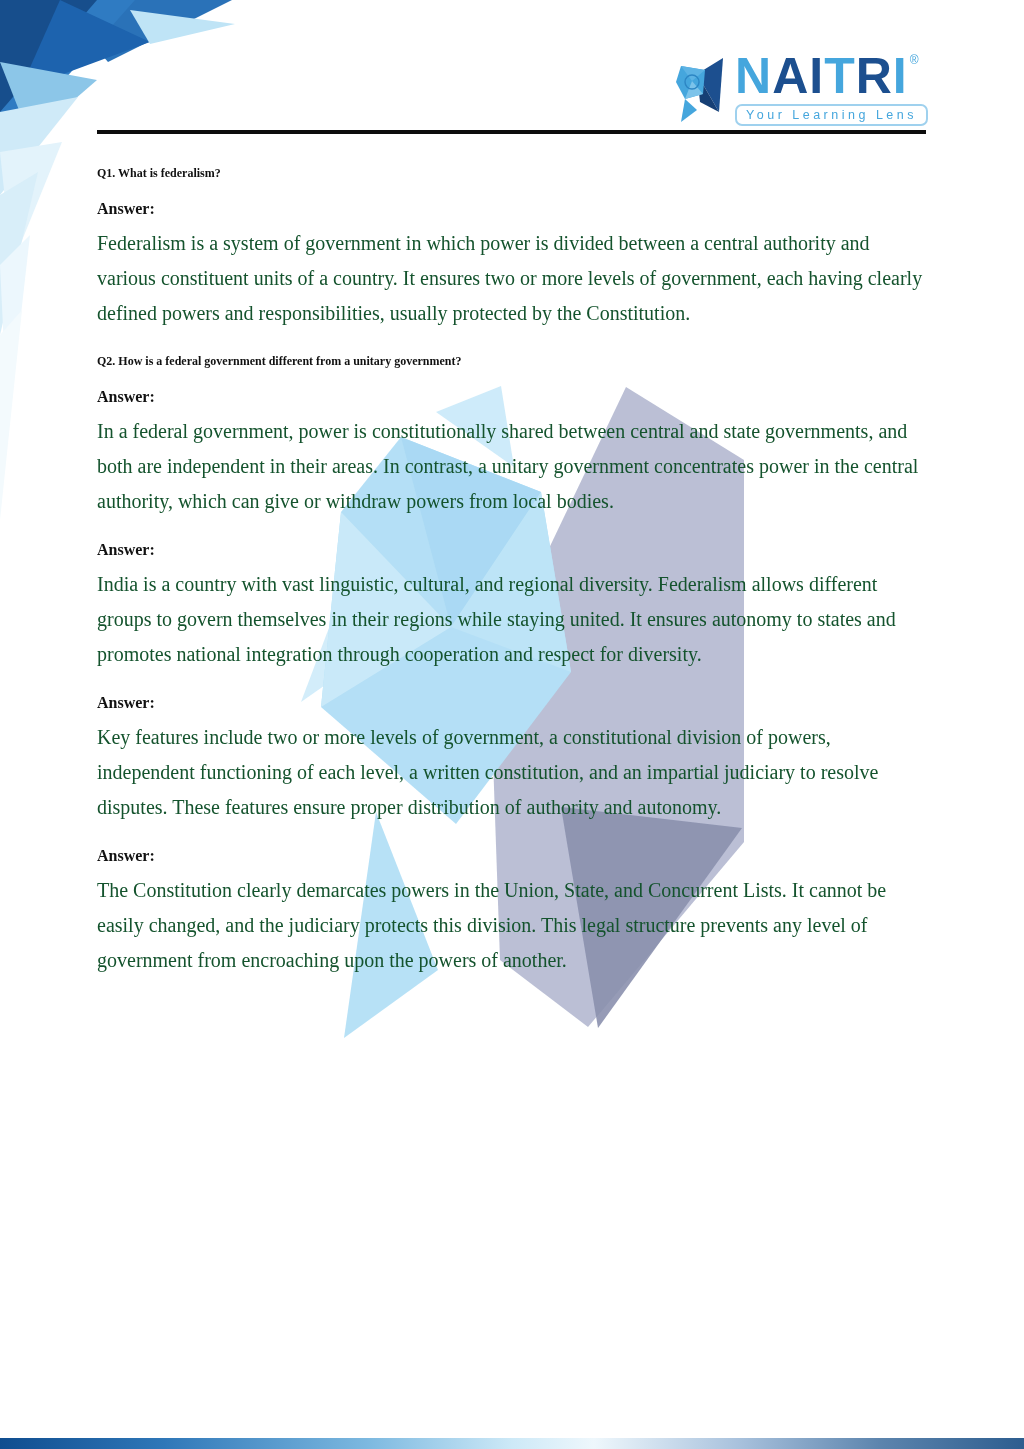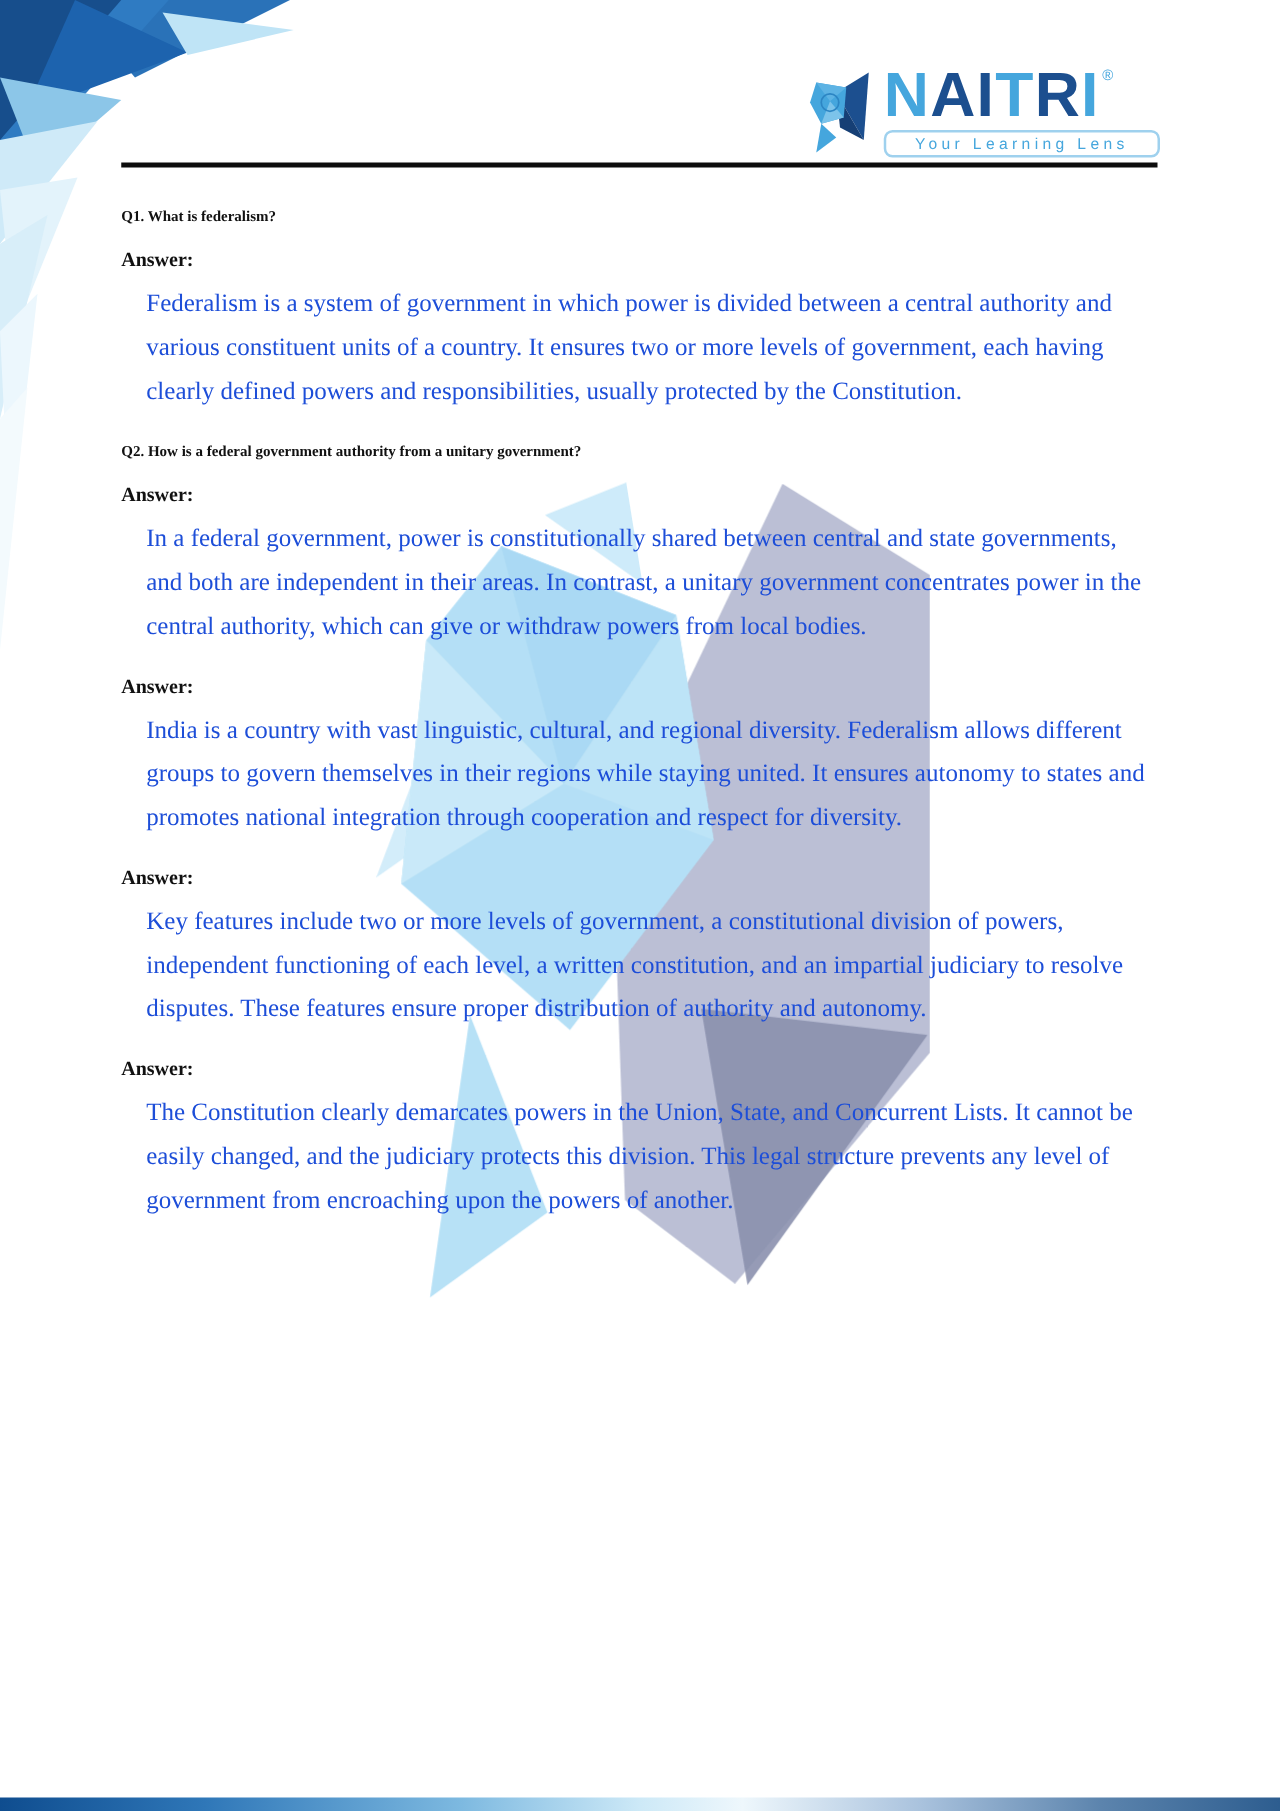--- a/index.html
+++ b/index.html
@@ -46,21 +46,21 @@
     letter-spacing: 1px;
     line-height: 0.9;
   }
   .brand-letter.light { color: #45a6dd; }
   .brand-letter.dark  { color: #1c4f8f; }
   .reg-mark { font-size: 12px; color: #45a6dd; margin-left: 2px; line-height: 1; }
   .tagline-box {
     margin-top: 5px;
     border: 2px solid #9fd1ee;
     border-radius: 7px;
-    padding: 2px 23px;
+    padding: 2px 9px;
     color: #45a6dd;
     font-size: 12.5px;
     letter-spacing: 3.5px;
     white-space: nowrap;
     align-self: stretch;
     text-align: center;
   }
   .header-rule {
     position: absolute;
     top: 130px; left: 97px;
@@ -88,22 +88,21 @@
     line-height: 35px;
   }
   .answer-label {
     font-size: 16px;
     font-weight: bold;
     line-height: 35px;
   }
   .answer-text {
     font-size: 20px;
     line-height: 35px;
-    color: #1d4ed8;
-    margin-left: 20px;
+    color: #14532d;
   }
   
   .footer-bar {
     position: absolute;
     left: 0; right: 0; bottom: 0;
     height: 11px;
     background: linear-gradient(90deg,
       #0f4d8f 0%, #2f77b8 16%, #7db9e0 36%, #cde9f7 50%,
       #eef7fc 58%, #a9c2dd 72%, #5c84ad 86%, #2d5d8f 100%);
   }
@@ -171,21 +170,21 @@
 
   <div class="content">
     <div id="qa-list">
   <section class="qa">
     <h3 class="qa-heading">Q1. What is federalism?</h3>
     <div class="answer-label">Answer:</div>
     <p class="answer-text">Federalism is a system of government in which power is divided between a central authority and various constituent units of a country. It ensures two or more levels of government, each having clearly defined powers and responsibilities, usually protected by the Constitution.</p>
   </section>
 
   <section class="qa">
-    <h3 class="qa-heading">Q2. How is a federal government authority from a unitary government?</h3>
+    <h3 class="qa-heading">Q2. How is a federal government different from a unitary government?</h3>
     <div class="answer-label">Answer:</div>
     <p class="answer-text">In a federal government, power is constitutionally shared between central and state governments, and both are independent in their areas. In contrast, a unitary government concentrates power in the central authority, which can give or withdraw powers from local bodies.</p>
   </section>
 
   <section class="qa">
     <div class="answer-label">Answer:</div>
     <p class="answer-text">India is a country with vast linguistic, cultural, and regional diversity. Federalism allows different groups to govern themselves in their regions while staying united. It ensures autonomy to states and promotes national integration through cooperation and respect for diversity.</p>
   </section>
 
   <section class="qa">

